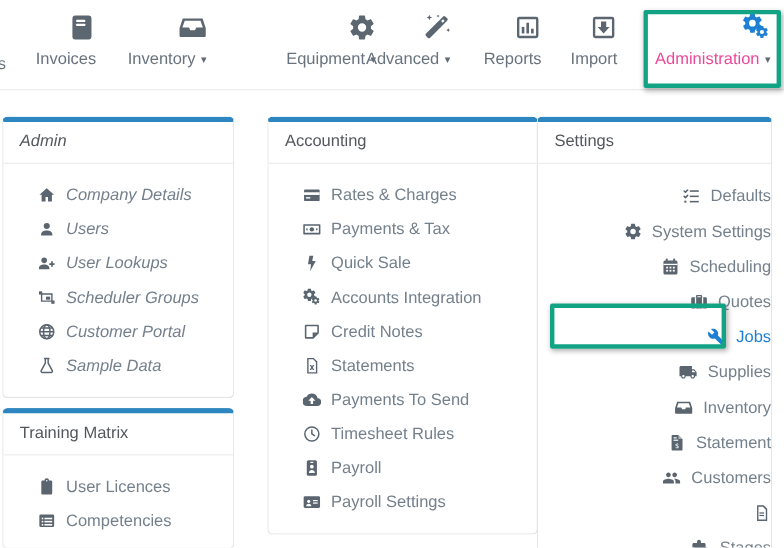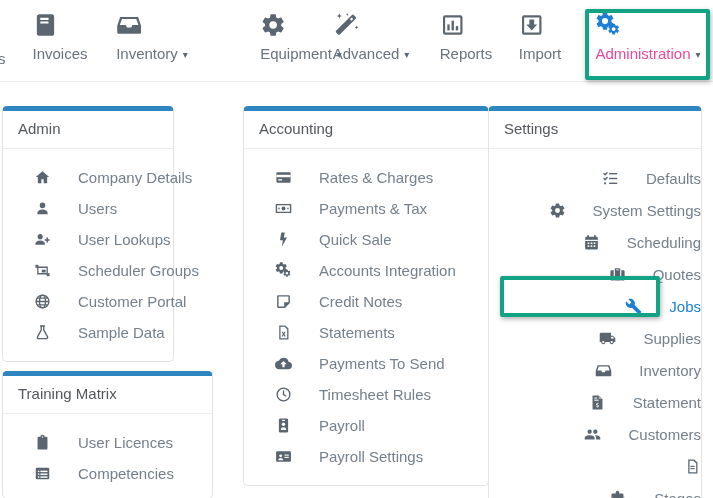--- a/index.html
+++ b/index.html
@@ -3,41 +3,41 @@
 <meta charset="utf-8">
 <style>
   html,body{margin:0;padding:0;background:#fff;}
   #screen{position:relative;width:713px;height:498px;background:#fff;overflow:hidden;
           font-family:"Liberation Sans",sans-serif;-webkit-font-smoothing:antialiased;}
 
   
   .topnav{position:absolute;left:0;top:0;width:713px;height:81px;background:#fff;
           border-bottom:1px solid #e9ebec;}
   .nav-item{position:absolute;top:12px;transform:translateX(-50%);display:flex;
-            flex-direction:column;align-items:flex-start;gap:8px;cursor:pointer;}
+            flex-direction:column;align-items:flex-end;gap:8px;cursor:pointer;}
   .nav-item .nico{width:26px;height:26px;color:#5c6670;}
   .nav-item .nlabel{font-size:15px;color:#68737e;white-space:nowrap;display:flex;
                     align-items:center;gap:5px;line-height:1;}
   .nav-item.active .nico{color:#1d80d4;}
   .nav-item.active .nlabel .lbl{color:#ec4899;}
   .caret{font-size:10px;color:#5f6a75;position:relative;top:1px;}
   .clip-item{position:absolute;left:-2px;top:50px;font-size:15px;color:#68737e;}
 
   
   .panel{position:absolute;background:#fff;border:1px solid #e3e3e3;
          border-top:5px solid #2e86c0;border-radius:5px;box-sizing:border-box;}
-  .panel-admin{left:2px;top:106px;width:172px;}
+  .panel-admin{left:2px;top:106px;width:211px;font-style:italic;}
   .panel-accounting{left:243px;top:106px;width:246px;}
   .panel-settings{left:488px;top:106px;width:214px;height:440px;}
   .panel-training{left:2px;top:371px;width:211px;}
   .panel h3{margin:0;padding:9px 15px 10px;font-size:15px;font-weight:400;color:#54585d;
             border-bottom:1px solid #ececec;line-height:1.2;}
   .menu{padding:13px 0 13px;}
   .panel-training .menu{padding-bottom:9px;}
-  .mi{display:flex;align-items:center;gap:27px;height:31px;padding-left:31px;
+  .mi{display:flex;align-items:center;gap:9px;height:31px;padding-left:31px;
       font-size:15px;color:#74808c;cursor:pointer;white-space:nowrap;}
   .panel-settings .mi{height:32px;padding-left:33px;justify-content:flex-end;}
   .mi .mico{width:17px;height:17px;flex:0 0 17px;color:#5a6570;}
   .mi.active{color:#1d80d4;}
   .mi.active .mico{color:#1d80d4;}
 
   
   .annot{position:absolute;border:4px solid #12a384;border-radius:2px;
          box-shadow:1px 2px 5px rgba(80,80,80,.45);pointer-events:none;}
   #annot-admin{left:585px;top:9px;width:117px;height:63px;}

